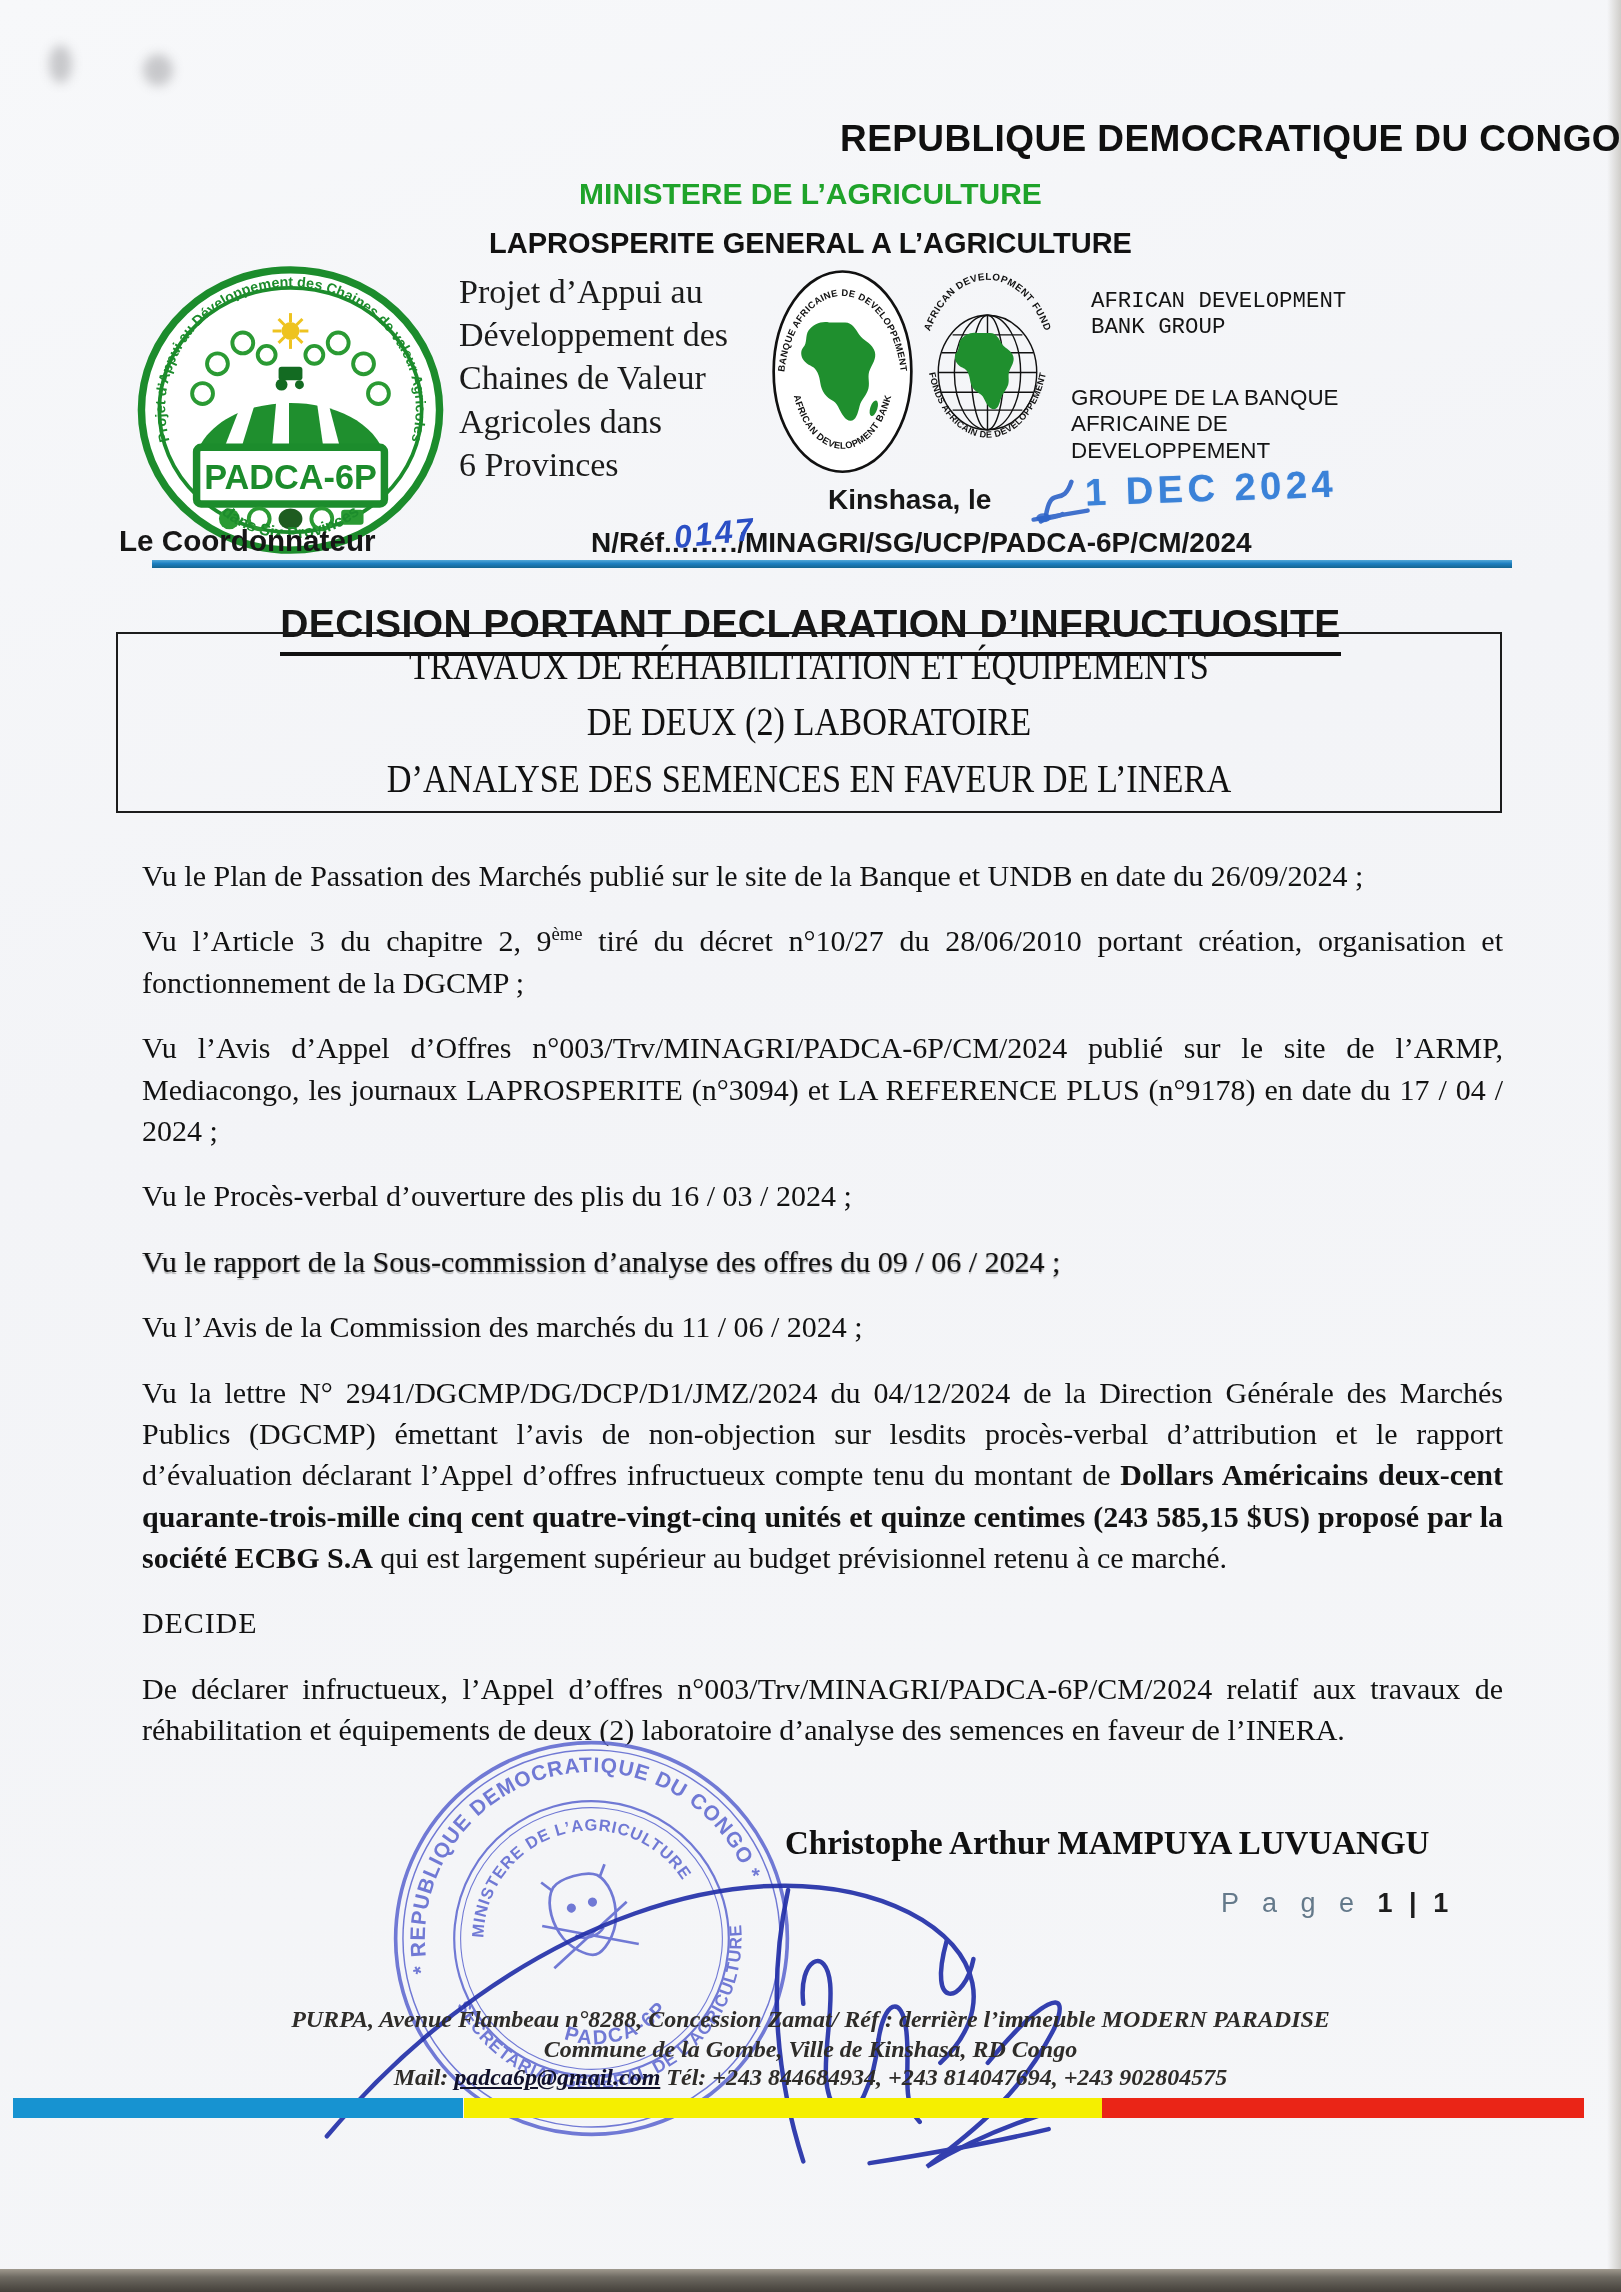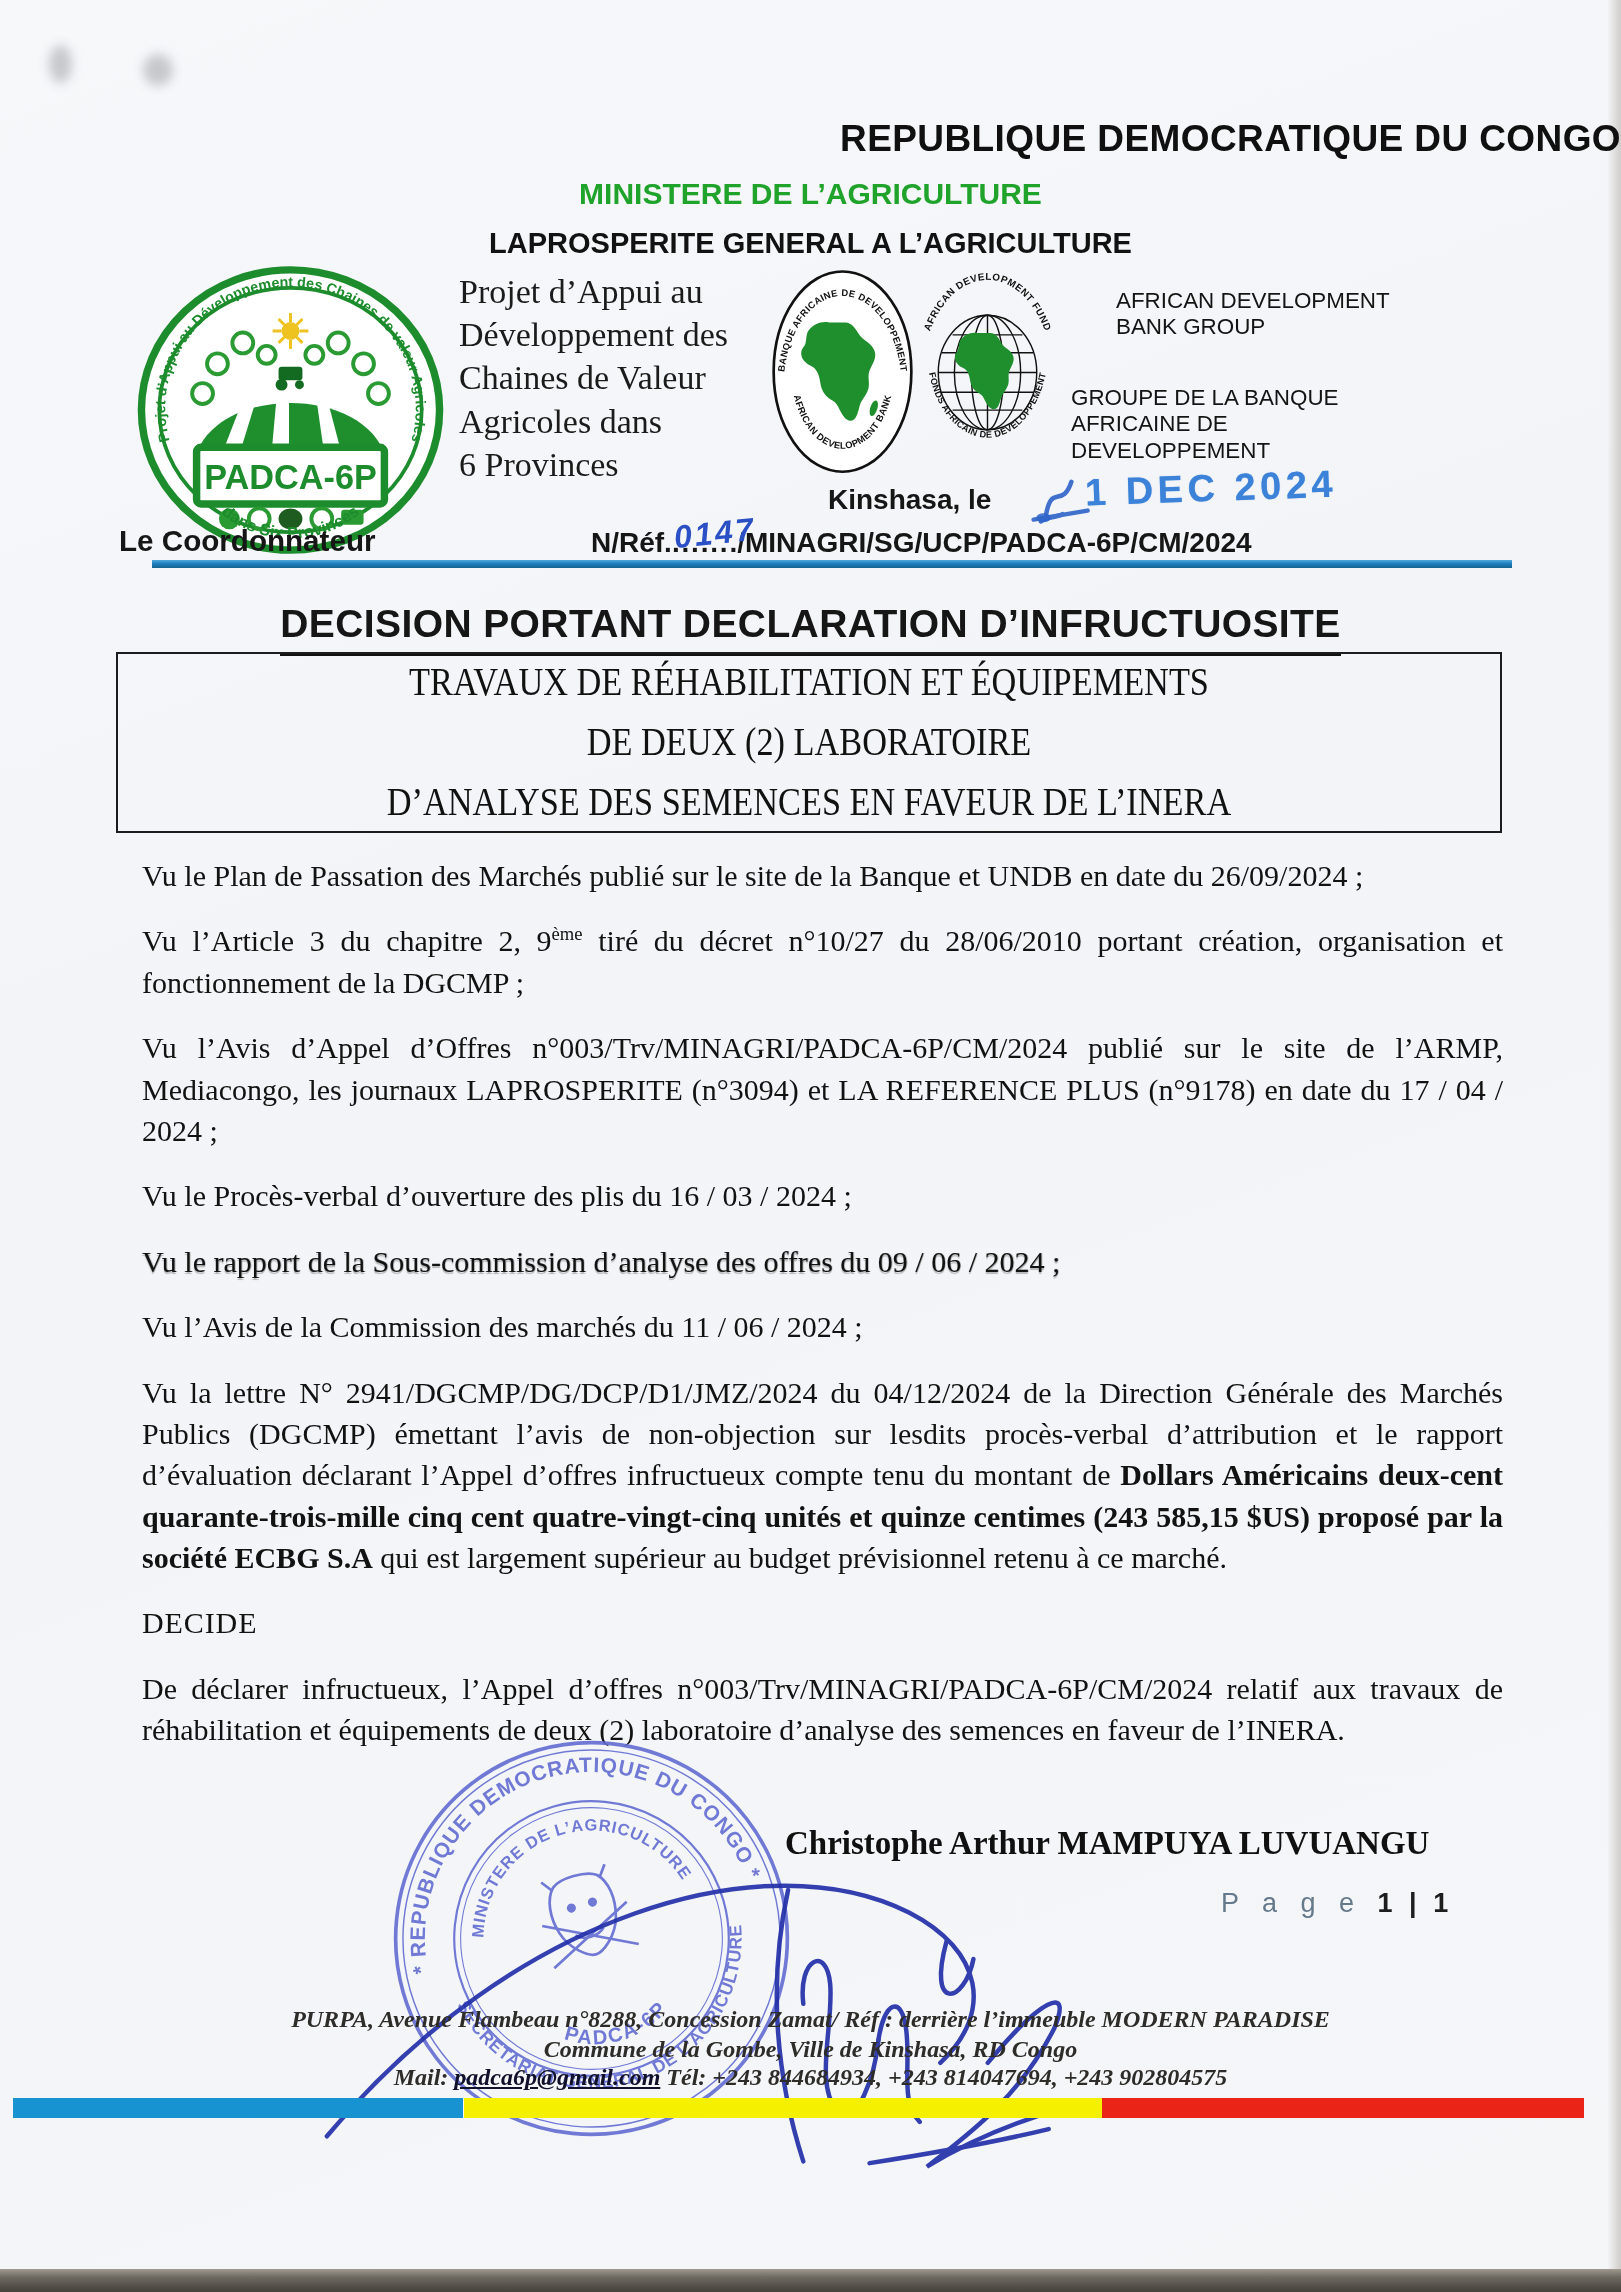--- a/index.html
+++ b/index.html
@@ -165,21 +165,21 @@
         <line x1="42" y1="80" x2="120" y2="80"></line>
         <line x1="42" y1="164" x2="120" y2="164"></line>
       </g>
       <path fill="#1f8f2e" d="M 70 78 C 63 76 55 80 51 85 C 48 90 50 96 46 100 C 43 104 45 110 48 113 C 53 118 56 116 59 122 C 62 128 61 134 65 140 C 70 146 74 145 77 151 C 80 157 83 163 88 163 C 93 163 94 157 96 151 C 98 145 102 142 104 136 C 106 130 103 125 106 119 C 109 113 112 108 109 102 C 106 96 100 95 97 90 C 94 85 91 78 84 78 Z"></path>
       <text font-family="Liberation Sans,sans-serif" font-size="10.2" font-weight="bold" fill="#111" letter-spacing="0.4">
         <textPath href="#adfBot" startOffset="50%" text-anchor="middle">FONDS AFRICAIN DE DEVELOPPEMENT</textPath>
       </text>
     </svg>
   </div>
 
-  <div class="abs bankgrp" style="left:1116px;top:288px;">AFRICAN DEVELOPMENT
+  <div class="abs bankgrp" style="left:1091px;top:288px;font-family:Liberation Mono, monospace;">AFRICAN DEVELOPMENT
 BANK GROUP</div>
   <div class="abs bankgrp" style="left:1071px;top:385px;">GROUPE DE LA BANQUE
 AFRICAINE DE
 DEVELOPPEMENT</div>
 
   <div class="abs kin" style="left:828px;top:484px;">Kinshasa, le</div>
   <div class="abs" style="left:1021px;top:462px;width:99px;height:72px;">
     <svg width="99" height="72" viewBox="0 0 110 80">
       <g stroke="#2e63c8" stroke-width="5" fill="none" stroke-linecap="round" opacity=".9">
         <path d="M 28 58 C 34 24 46 52 56 22"></path>
@@ -195,21 +195,21 @@
   <div class="abs refline" style="left:591px;top:527px;">
     <span>N/Réf.</span><span class="refdots"><span>......</span><span class="refnum">0147</span></span><span>./MINAGRI/SG/UCP/PADCA-6P/CM/2024</span>
   </div>
 
   <div class="abs rule" style="left:152px;top:560px;width:1360px;height:8px;"></div>
 
   <div class="abs ctr" style="top:602px;">
     <span class="doctitle">DECISION PORTANT DECLARATION D’INFRUCTUOSITE</span>
   </div>
 
-  <div class="abs subjbox" style="left:116px;top:652px;width:1382px;height:177px;justify-content:space-between;">
+  <div class="abs subjbox" style="left:116px;top:632px;width:1382px;height:177px;">
     <div class="subjline">TRAVAUX DE RÉHABILITATION ET ÉQUIPEMENTS</div>
     <div class="subjline">DE DEUX (2) LABORATOIRE</div>
     <div class="subjline">D’ANALYSE DES SEMENCES EN FAVEUR DE L’INERA</div>
   </div>
 
   <div class="abs body" style="left:142px;top:855px;width:1361px;">
     <p>Vu le Plan de Passation des Marchés publié sur le site de la Banque et UNDB en date du 26/09/2024 ;</p>
     <p><span>Vu l’Article 3 du chapitre 2, 9</span><sup>ème</sup><span> tiré du décret n°10/27 du 28/06/2010 portant création, organisation et fonctionnement de la DGCMP ;</span></p>
     <p>Vu l’Avis d’Appel d’Offres n°003/Trv/MINAGRI/PADCA-6P/CM/2024 publié sur le site de l’ARMP, Mediacongo, les journaux LAPROSPERITE (n°3094) et LA REFERENCE PLUS (n°9178) en date du 17 / 04 / 2024 ;</p>
     <p>Vu le Procès-verbal d’ouverture des plis du 16 / 03 / 2024 ;</p>

